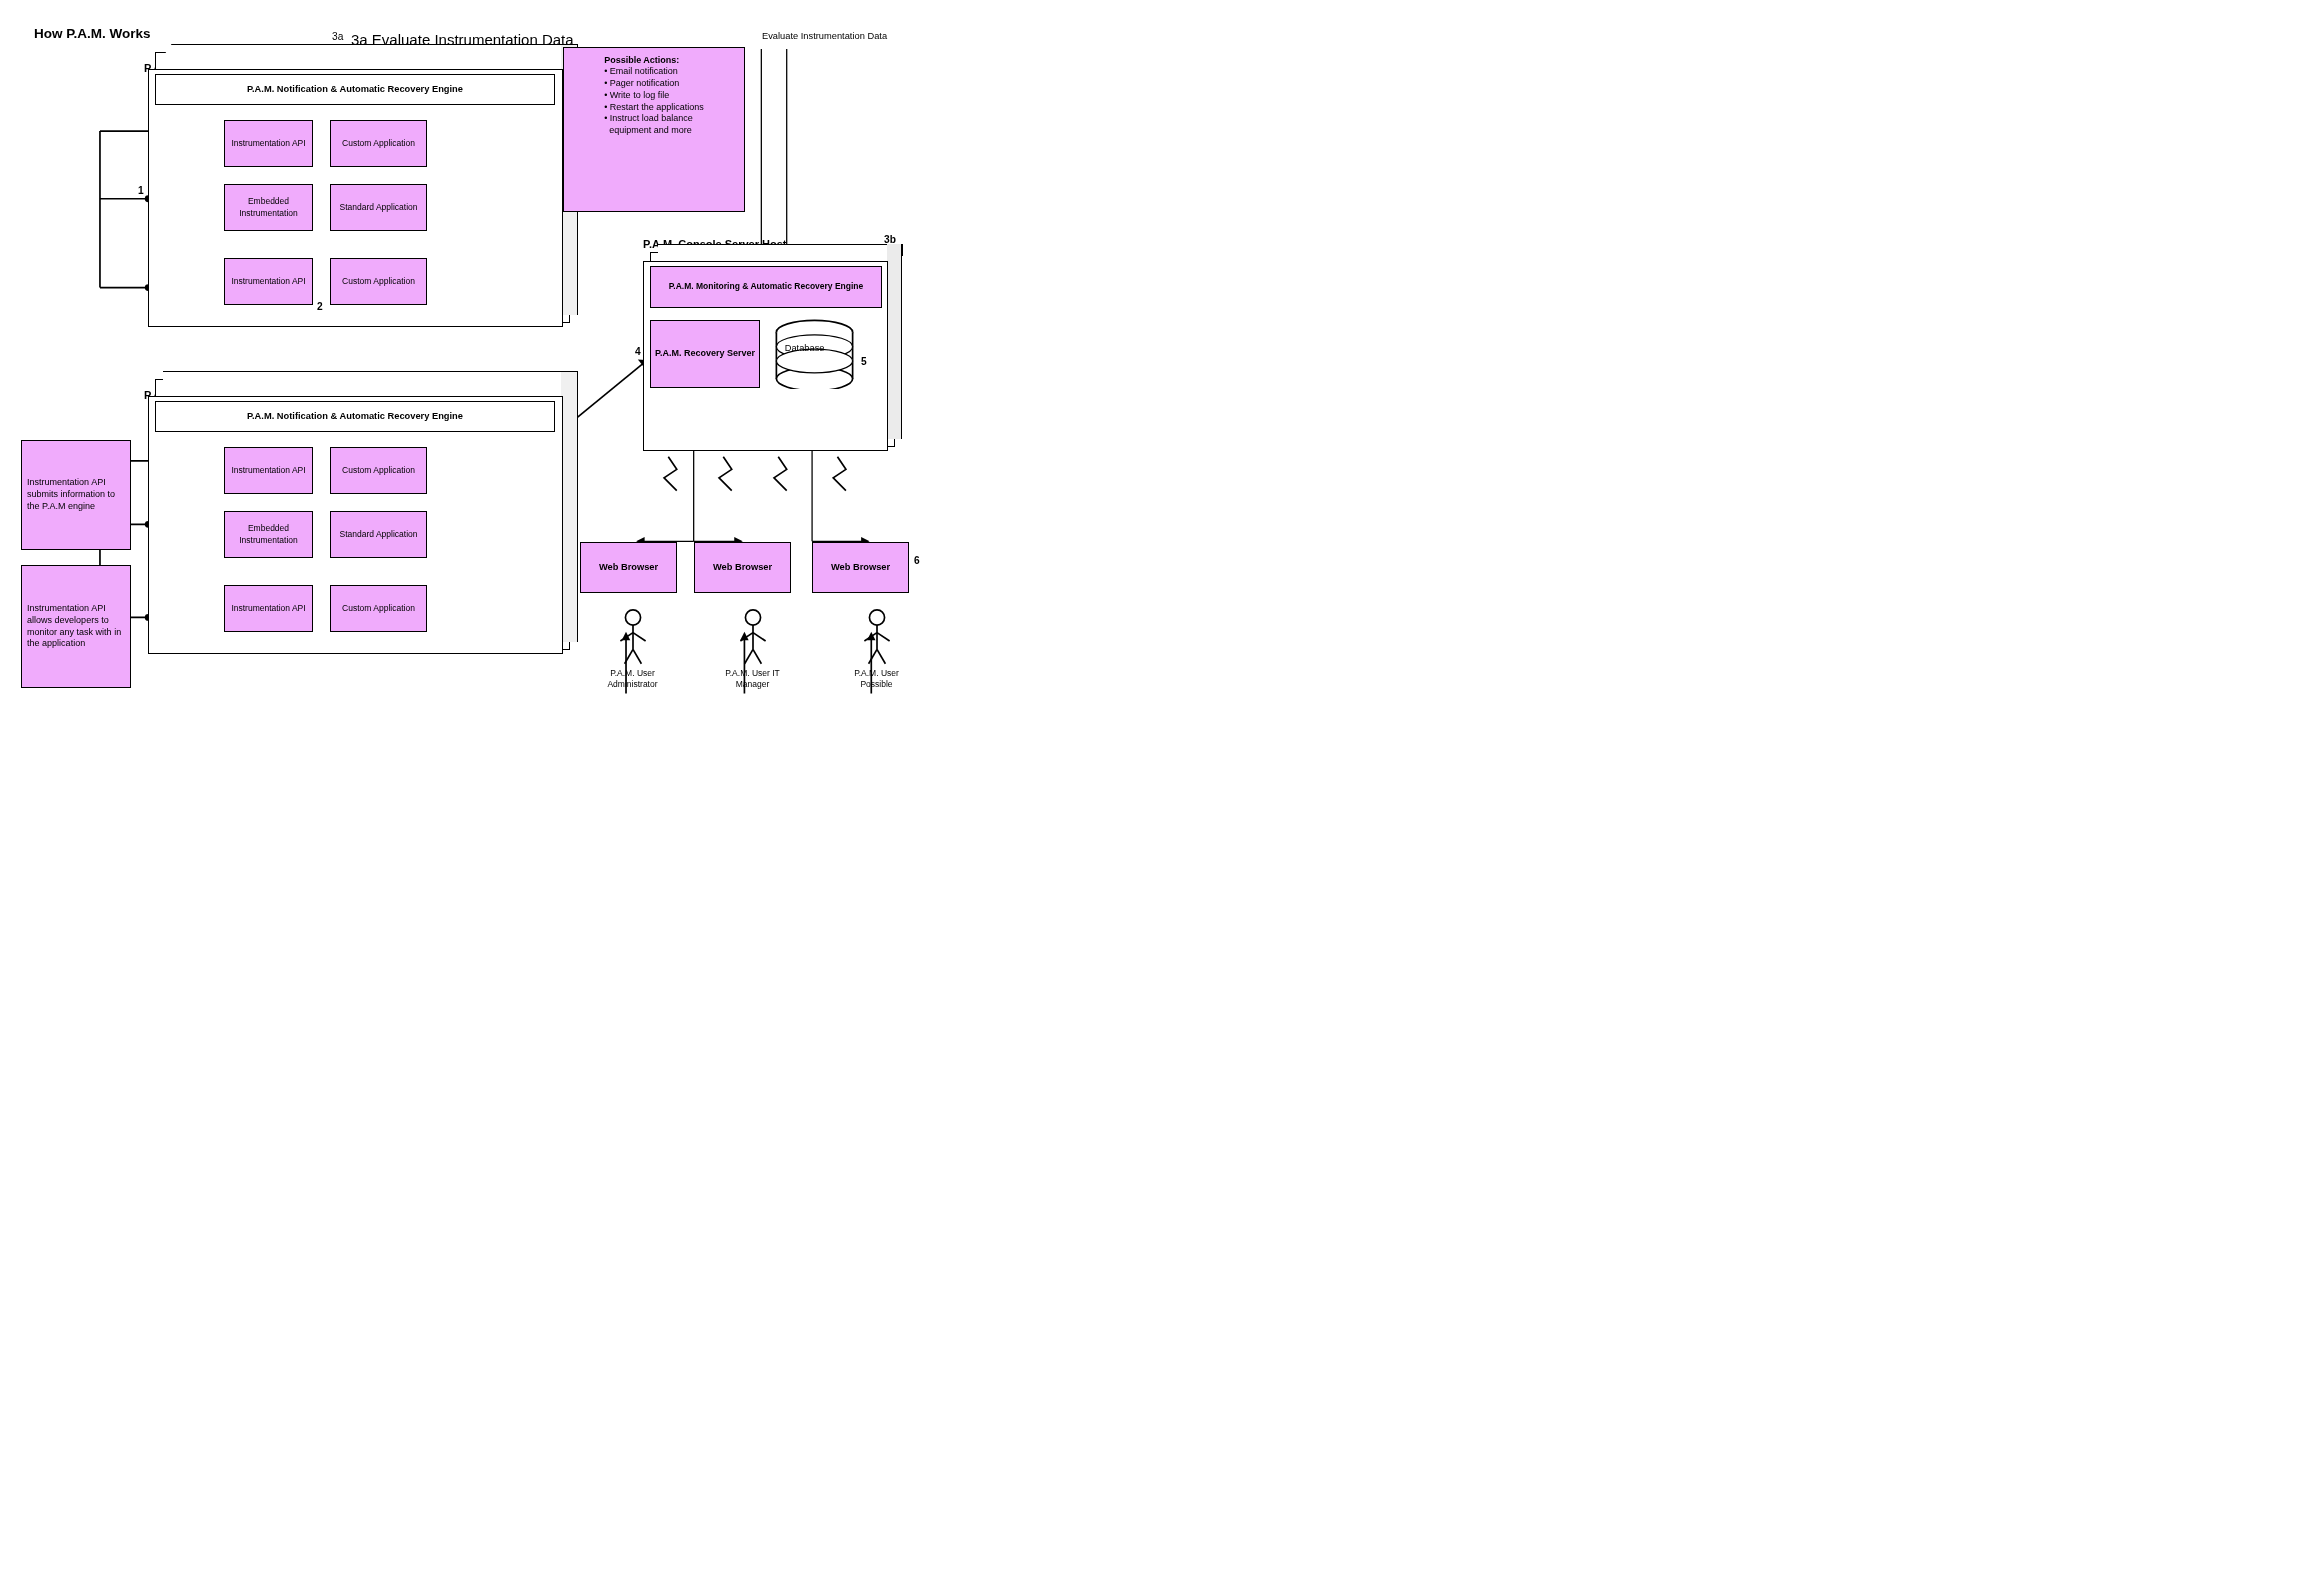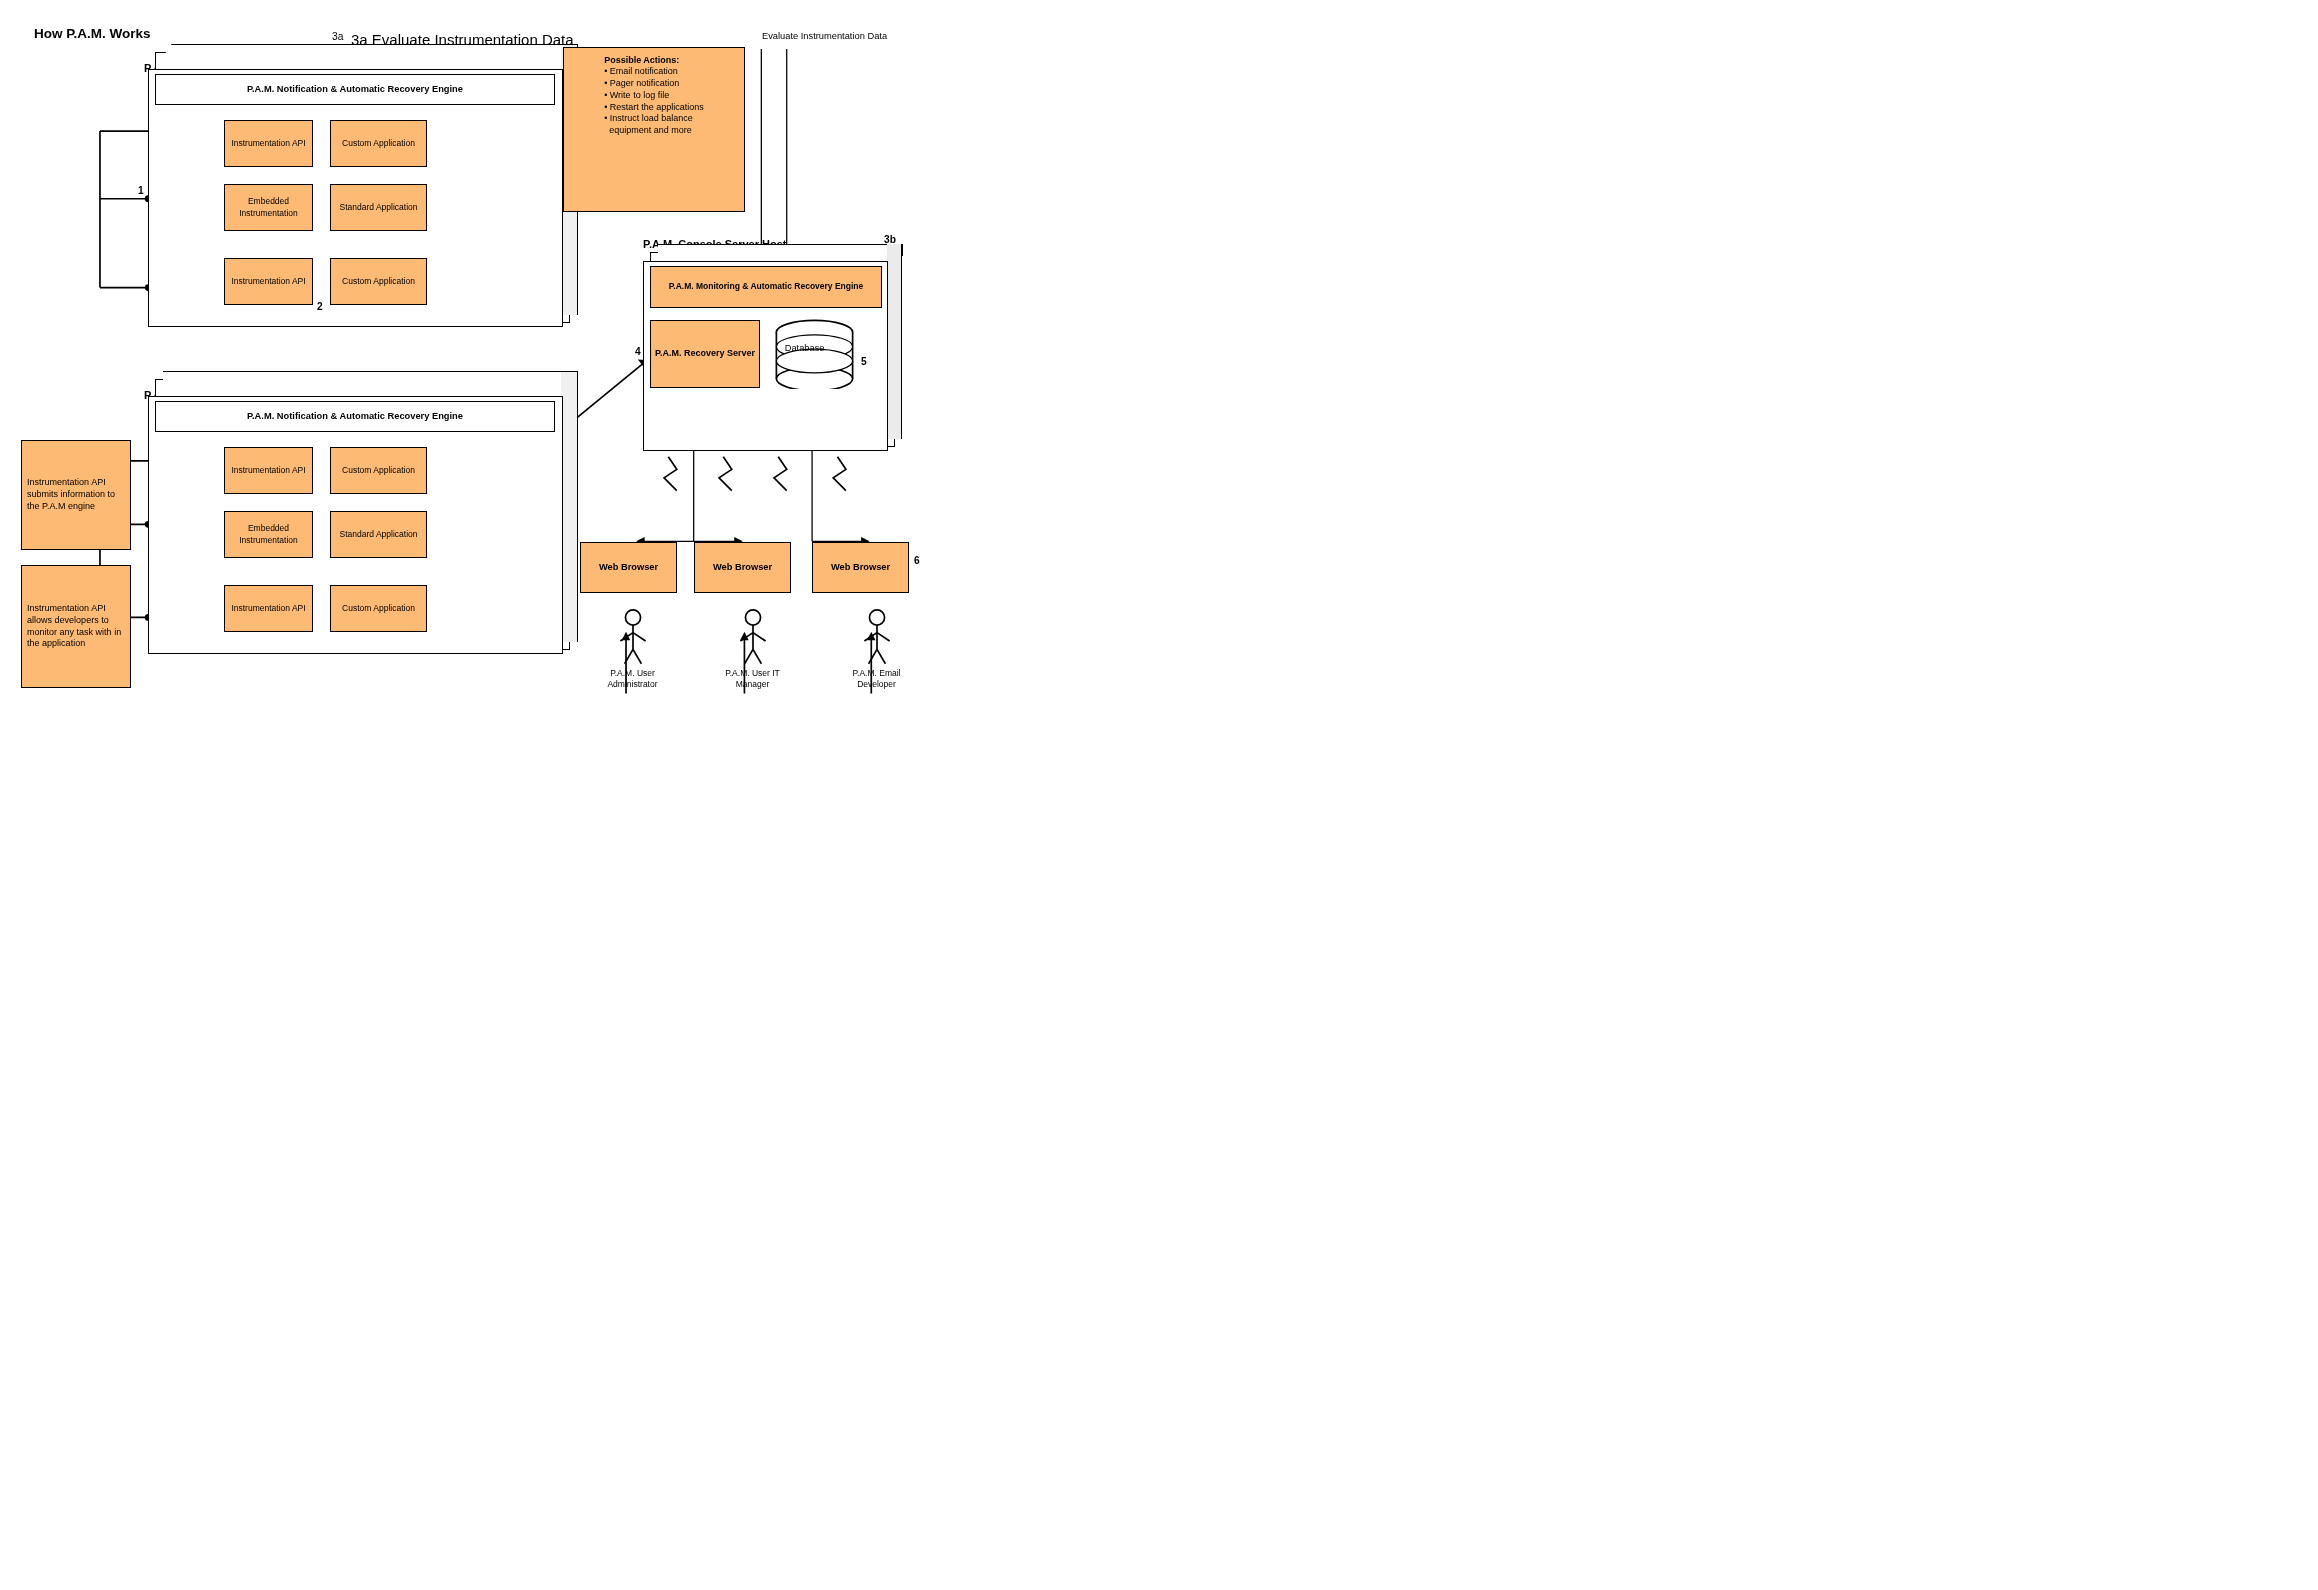--- a/index.html
+++ b/index.html
@@ -22,21 +22,21 @@
       font-weight: normal;
       line-height: 1.3;
     }
     .label-bold {
       font-weight: bold;
     }
     
     .box {
       position: absolute;
       border: 1.7px solid #000;
-      background: #fdba74;
+      background: #f0abfc;
       display: flex;
       align-items: center;
       justify-content: center;
       text-align: center;
       font-size: 9px;
       line-height: 1.3;
     }
     svg.lines {
       position: absolute;
       top: 0; left: 0;
@@ -266,21 +266,21 @@
 
   <div style="position:absolute; left:845px; top:609px; width:63px; text-align:center;">
     <svg width="42" height="59" xmlns="http://www.w3.org/2000/svg" style="margin:auto; display:block;" viewBox="0 0 50 70">
       <circle cx="25" cy="10" r="9" fill="#fff" stroke="#000" stroke-width="2"></circle>
       <line x1="25" y1="19" x2="25" y2="48" stroke="#000" stroke-width="2"></line>
       <line x1="25" y1="28" x2="10" y2="38" stroke="#000" stroke-width="2"></line>
       <line x1="25" y1="28" x2="40" y2="38" stroke="#000" stroke-width="2"></line>
       <line x1="25" y1="48" x2="15" y2="65" stroke="#000" stroke-width="2"></line>
       <line x1="25" y1="48" x2="35" y2="65" stroke="#000" stroke-width="2"></line>
     </svg>
-    <div class="label" style="position:static; font-size:8.5px; line-height:1.3;">P.A.M. Email Developer</div>
+    <div class="label" style="position:static; font-size:8.5px; line-height:1.3;">P.A.M. User Possible</div>
   </div>
 
   <div class="box" style="left:21px; top:440px; width:110px; height:110px; font-size:9px; text-align:left; padding:5.1px;">
     <span>Instrumentation API submits information to the P.A.M engine</span>
   </div>
 
   <div class="box" style="left:21px; top:565px; width:110px; height:123px; font-size:9px; text-align:left; padding:5.1px;">
     <span>Instrumentation API allows developers to monitor any task with in the application</span>
   </div>
 

